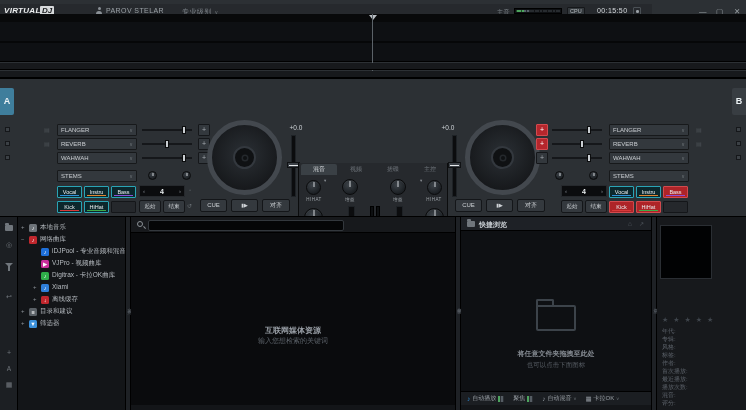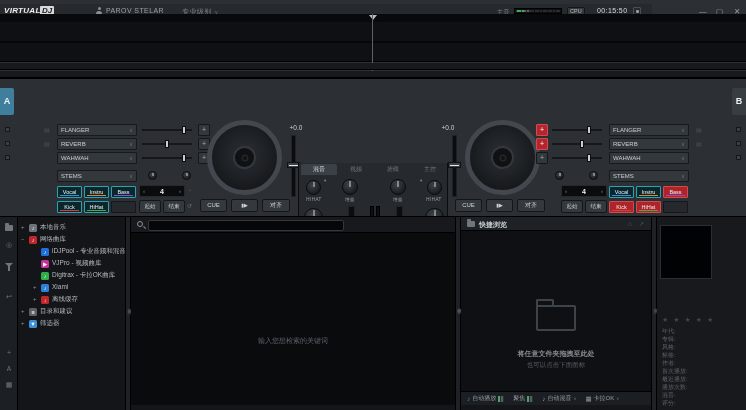--- a/index.html
+++ b/index.html
@@ -405,20 +405,21 @@
       </div>
 
     <div class="searchrow">
       <span class="mag"></span>
       <input class="searchinput" value="" style="">
       <span style="position:absolute;left:352px;top:5px;font-size:5px;color:#565c63">▾</span>
       <span style="position:absolute;left:361px;top:4px;font-size:6.5px;color:#8d939a">共0首曲目</span>
     </div>
 
     <div class="filearea">
+      <div class="empty-title" style="top:92px">互联网媒体资源</div>
       <div class="empty-sub" style="top:103px">输入您想检索的关键词</div>
     </div>
 
     <div class="splitter" style="left:455px;height:194px">
         <span>侧视图</span>
       </div>
 
     <div class="shortcut">
       <div class="sc-header">
         <span class="mini-folder" style="left:6px;top:4px"></span>

